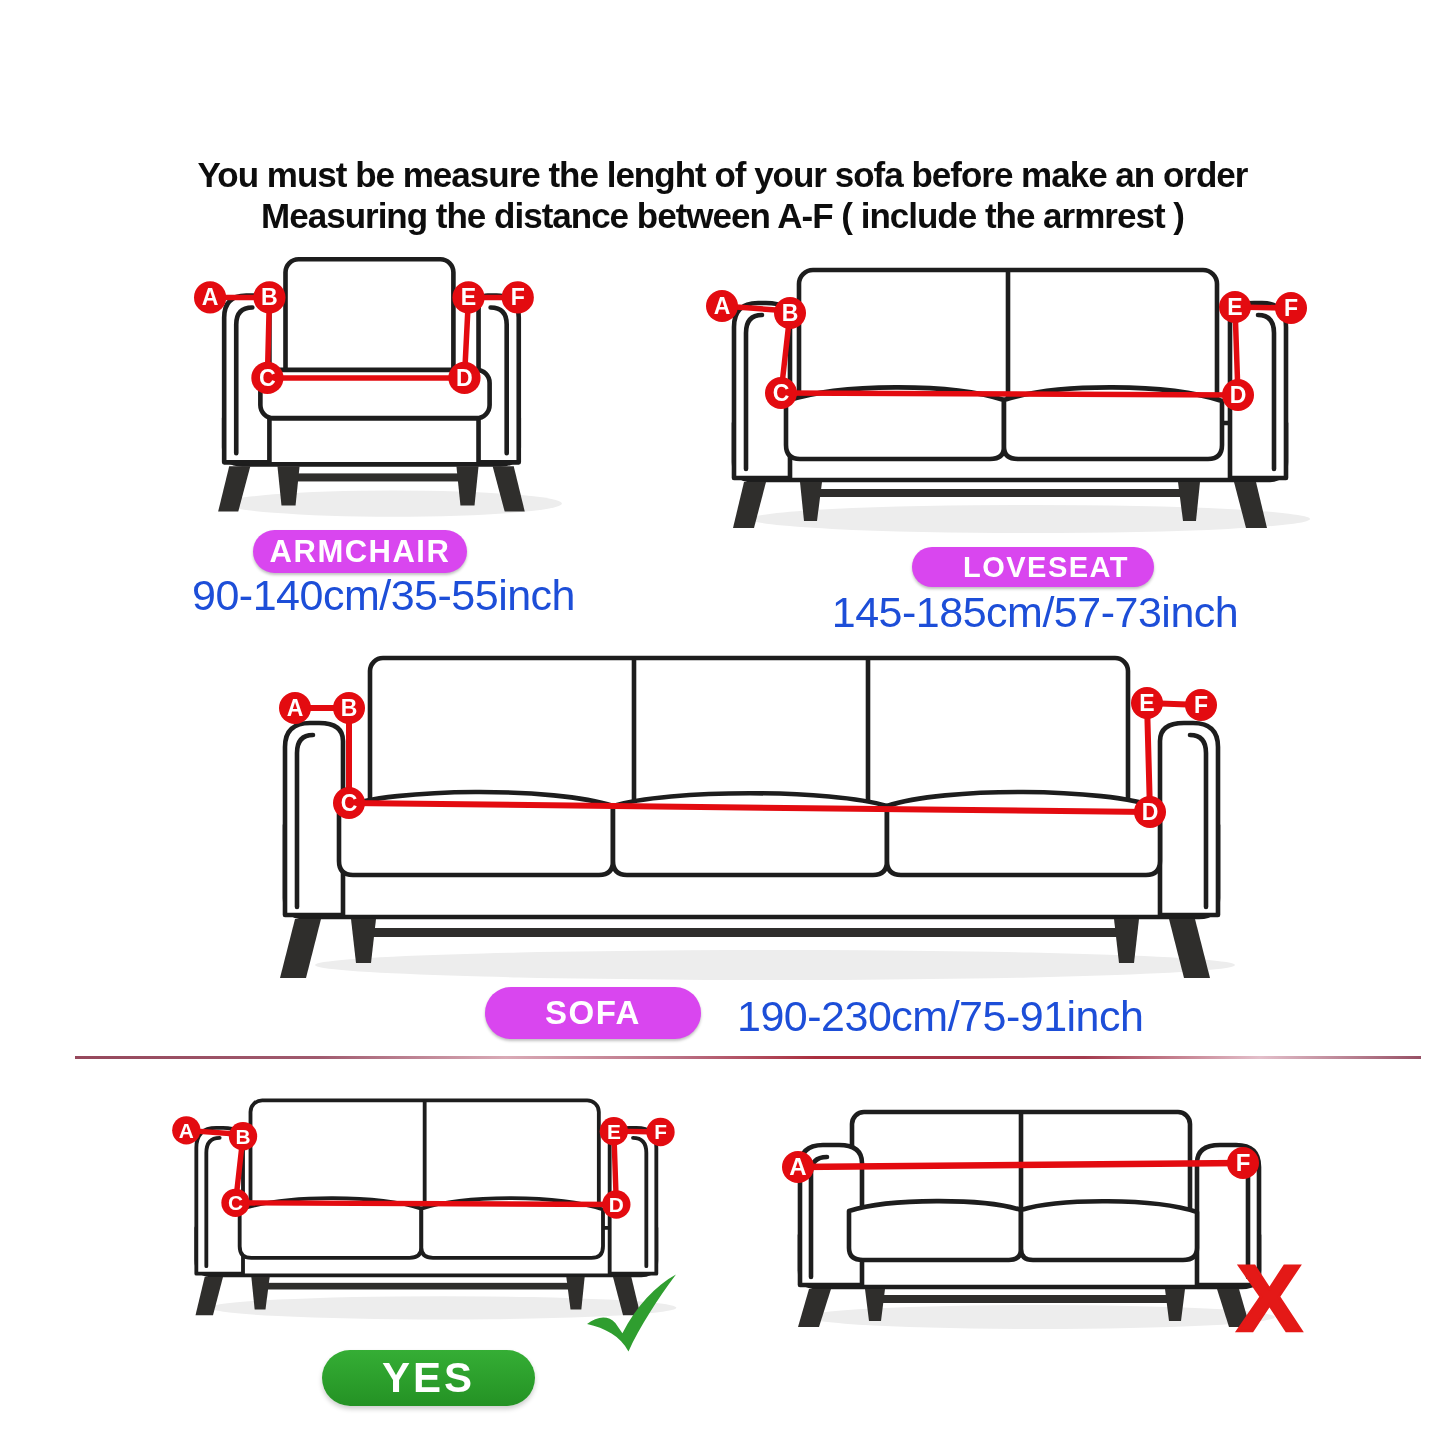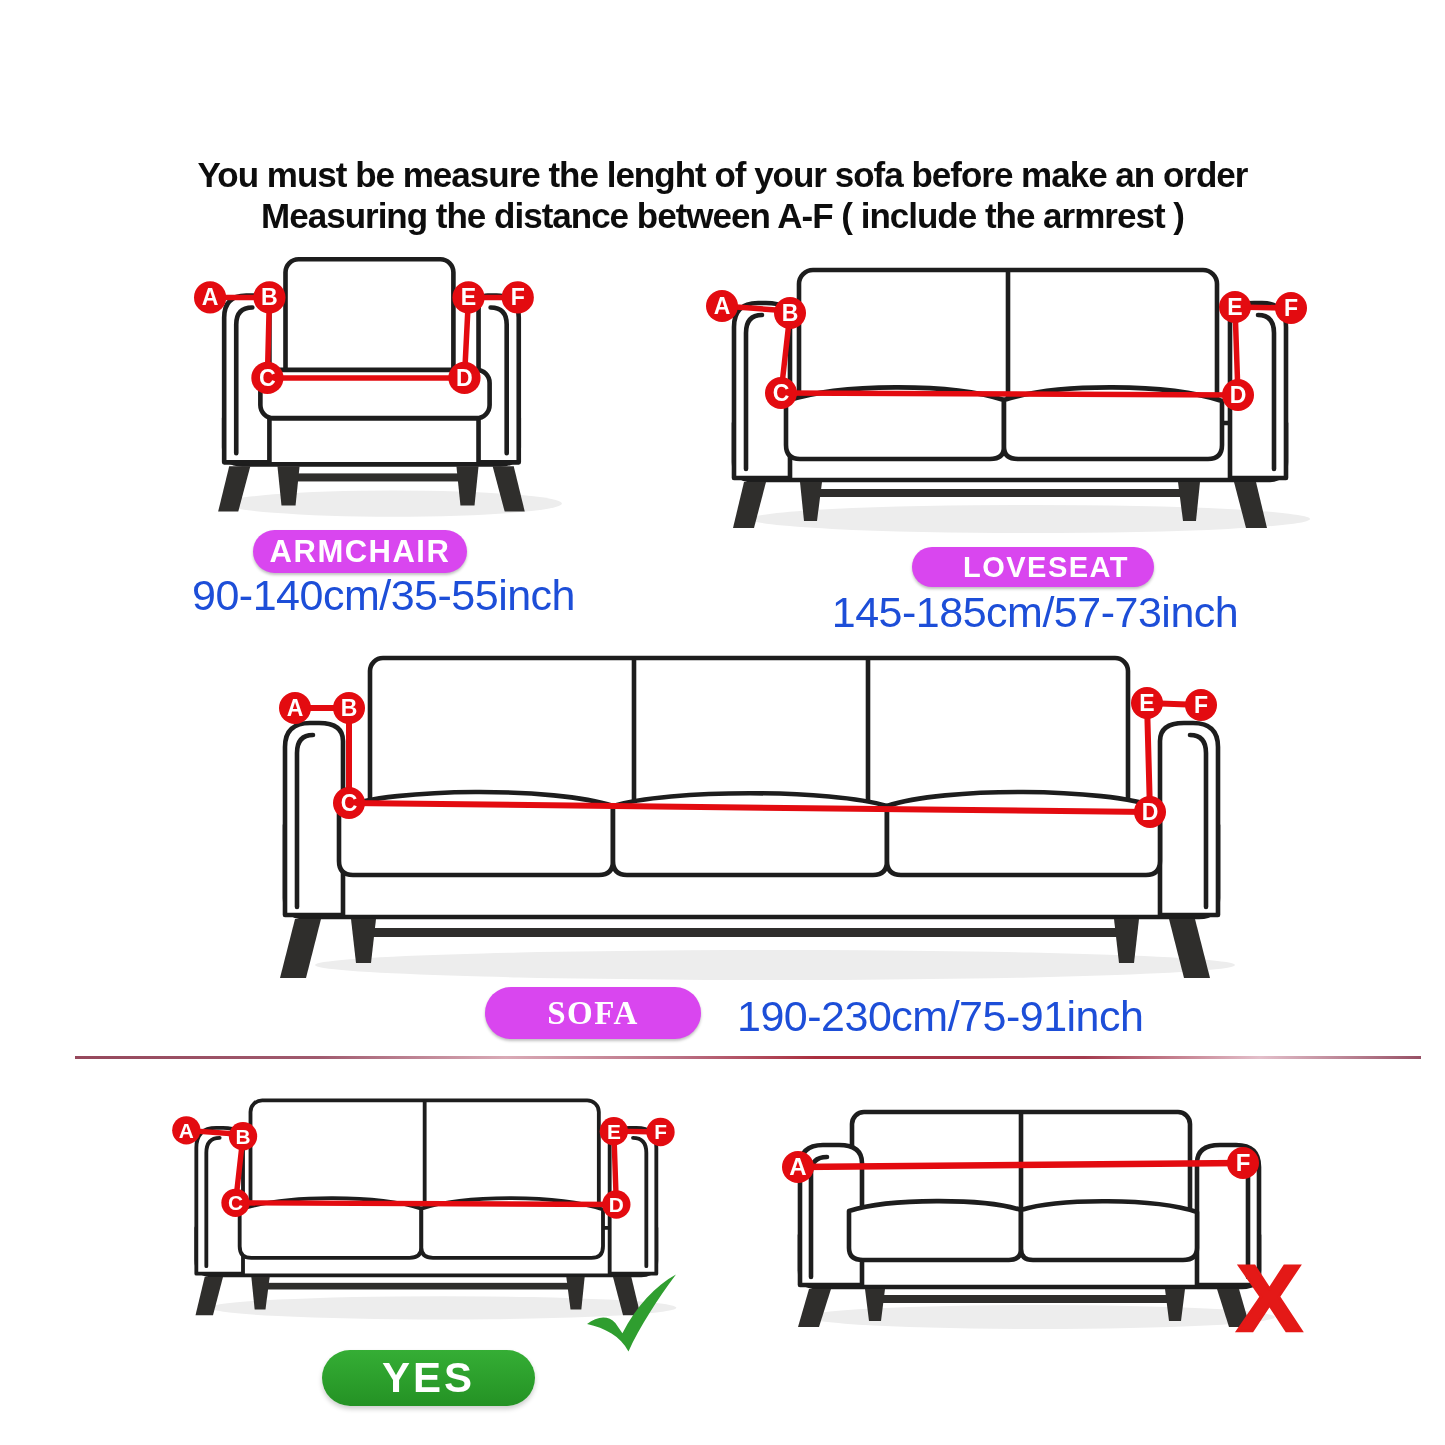--- a/index.html
+++ b/index.html
@@ -215,21 +215,21 @@
       <g>
           <circle class="mdot" cx="892" cy="58" r="16"></circle>
           <text class="mtxt" x="892" y="66" font-size="23">E</text>
         </g>
       <g>
           <circle class="mdot" cx="946" cy="60" r="16"></circle>
           <text class="mtxt" x="946" y="68" font-size="23">F</text>
         </g>
     </g>
   </svg>
-  <div class="pill dark" style="left:485px; top:987px; width:216px; height:52px; font-size:33px;font-family:Liberation Serif, serif;">SOFA</div>
+  <div class="pill dark" style="left:485px; top:987px; width:216px; height:52px; font-size:33px;">SOFA</div>
   <div class="size-text" style="left:737px; top:992px; text-align:left;">190-230cm/75-91inch</div>
 
   <div class="divider"></div>
 
   <svg style="left:168px; top:1086px;" width="500" height="242" viewBox="0 0 600 290">
     <ellipse cx="330" cy="266" rx="280" ry="14" fill="#ededed"></ellipse>
     <g class="outline" stroke-width="5.2">
       <rect x="99" y="17" width="418" height="158" rx="14"></rect>
       <path class="nofill" d="M308 19 L308 160"></path>
       <path d="M34 170 L586 170 L586 209 Q586 227 568 227 L52 227 Q34 227 34 209 Z"></path>

